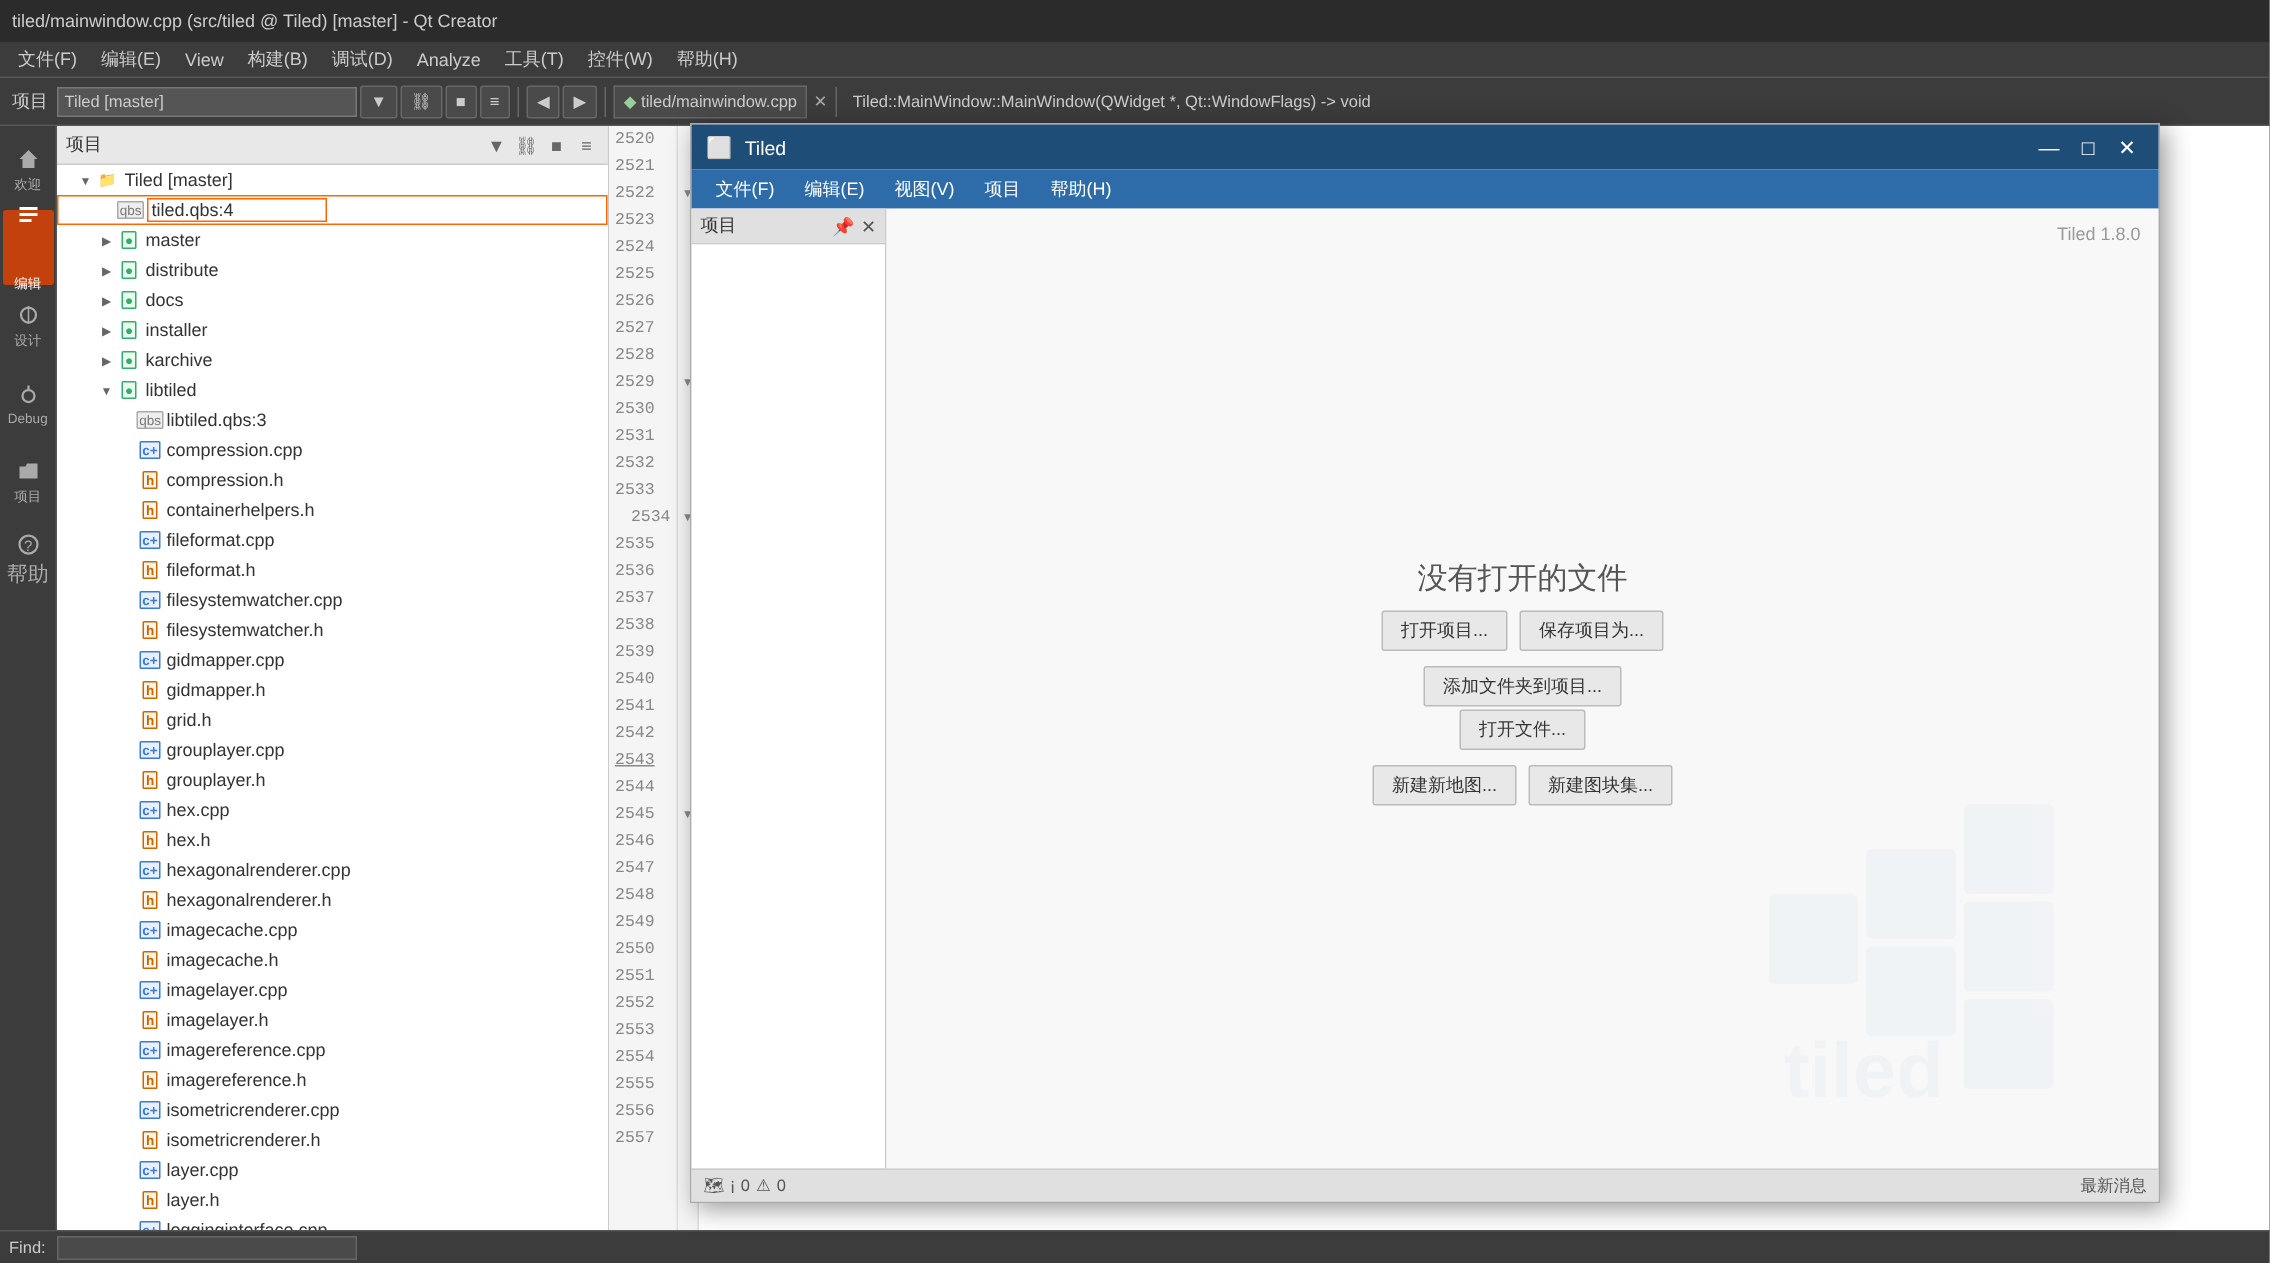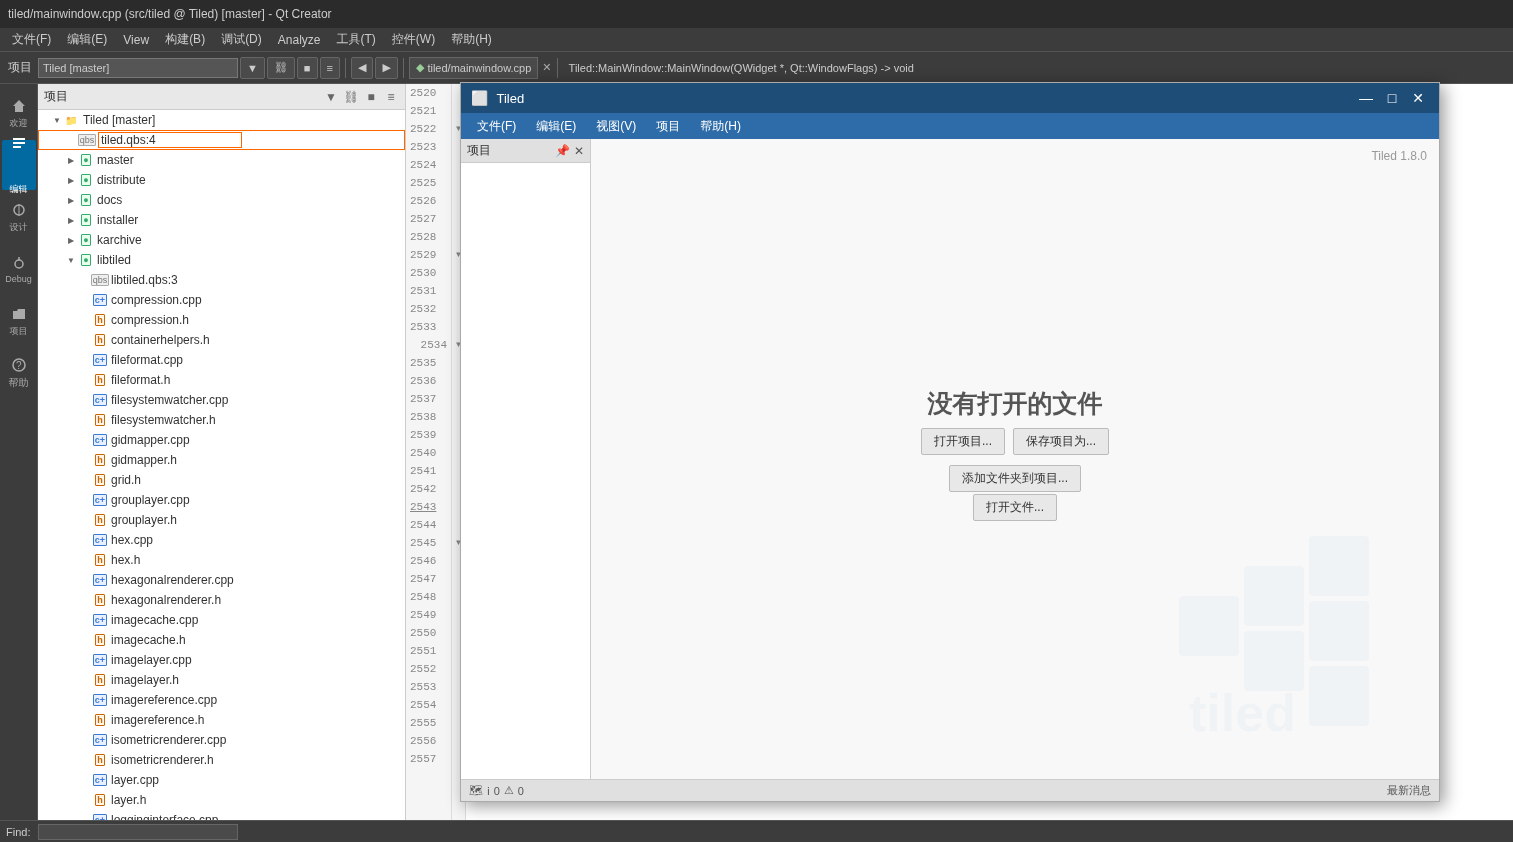--- a/index.html
+++ b/index.html
@@ -79,21 +79,21 @@
       display: flex;
       flex-direction: column;
       align-items: center;
       justify-content: center;
       cursor: pointer;
       color: #aaa;
       font-size: 9px;
       gap: 2px;
       border-radius: 2px;
     }
-    .sidebar-icon-btn.active { background: #0369a1; color: #fff; gap: 32px; }
+    .sidebar-icon-btn.active { background: #c2410c; color: #fff; gap: 32px; }
     .sidebar-icon-shape {
       width: 18px;
       height: 18px;
       display: flex;
       align-items: center;
       justify-content: center;
     }
 
     
     .project-panel {
@@ -148,21 +148,21 @@
     .tree-arrow { width: 14px; display: inline-flex; align-items: center; justify-content: center; color: #666; font-size: 8px; }
     .tree-icon { width: 16px; height: 16px; margin-right: 3px; display: inline-flex; align-items: center; justify-content: center; font-size: 10px; }
     .tree-label { color: #333; }
     .tree-label-input {
       border: 1px solid #ff6600;
       outline: none;
       font-size: 12px;
       color: #333;
       background: #fff;
       padding: 0 2px;
-      width: 144px;
+      width: 120px;
     }
 
     
     .editor-area {
       flex: 1;
       display: flex;
       flex-direction: column;
       background: #fff;
     }
     .code-content {
@@ -309,24 +309,23 @@
       flex: 1;
       display: flex;
       flex-direction: column;
       align-items: center;
       justify-content: center;
       background: #f8f8f8;
       position: relative;
     }
 
     .no-files-title {
-      font-size: 25px;
+      font-size: 20px;
       color: #555;
       margin-bottom: 8px;
-      font-weight: bold;
     }
     .tiled-btn-row {
       display: flex;
       gap: 8px;
       margin-bottom: 10px;
     }
     .tiled-btn {
       background: #e8e8e8;
       border: 1px solid #bbb;
       color: #333;
@@ -465,21 +464,21 @@
       </div>
       <span style="color:#aaa;font-size:9px;">项目</span>
     </div>
     <div class="sidebar-icon-btn">
       <div class="sidebar-icon-shape">
         <svg width="16" height="16" viewBox="0 0 16 16">
             <circle cx="8" cy="8" r="6" stroke="#aaa" stroke-width="1.5" fill="none"></circle>
             <text x="5" y="12" fill="#aaa" font-size="10">?</text>
           </svg>
       </div>
-      <span style="color:#aaa;font-size:10px;">帮助</span>
+      <span style="color:#aaa;font-size:14px;">帮助</span>
     </div>
   </div>
 
   <div class="project-panel">
     <div class="project-header">
       <span class="project-title">项目</span>
       <span class="project-toolbar-icon">▼</span>
       <span class="project-toolbar-icon">⛓</span>
       <span class="project-toolbar-icon">■</span>
       <span class="project-toolbar-icon">≡</span>
@@ -941,20 +940,24 @@
       <div class="tiled-btn-row">
         <button class="tiled-btn">打开项目...</button>
         <button class="tiled-btn">保存项目为...</button>
       </div>
       <div style="margin-bottom:2px;">
         <button class="tiled-btn">添加文件夹到项目...</button>
       </div>
       <div style="margin-bottom:10px;">
         <button class="tiled-btn">打开文件...</button>
       </div>
+      <div class="tiled-btn-row">
+        <button class="tiled-btn">新建新地图...</button>
+        <button class="tiled-btn">新建图块集...</button>
+      </div>
 
       <div class="tiled-logo">
         <svg width="220" height="200" viewBox="0 0 220 200">
 
           <rect x="0" y="60" width="60" height="60" fill="#c8d8ee" rx="4"></rect>
           <rect x="65" y="30" width="60" height="60" fill="#c8d8ee" rx="4"></rect>
           <rect x="130" y="0" width="60" height="60" fill="#c8d8ee" rx="4"></rect>
           <rect x="65" y="95" width="60" height="60" fill="#c8d8ee" rx="4"></rect>
           <rect x="130" y="65" width="60" height="60" fill="#c8d8ee" rx="4"></rect>
           <rect x="130" y="130" width="60" height="60" fill="#c8d8ee" rx="4"></rect>

